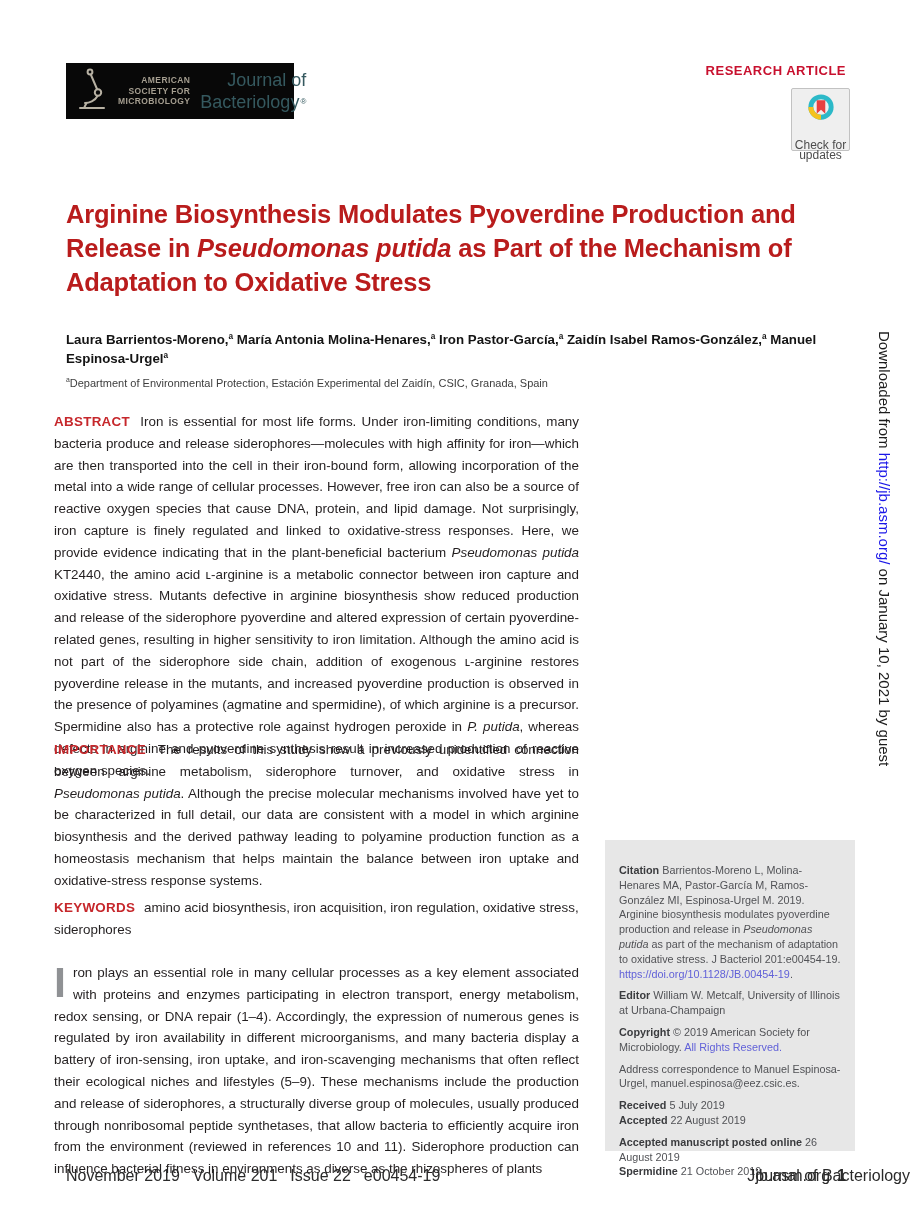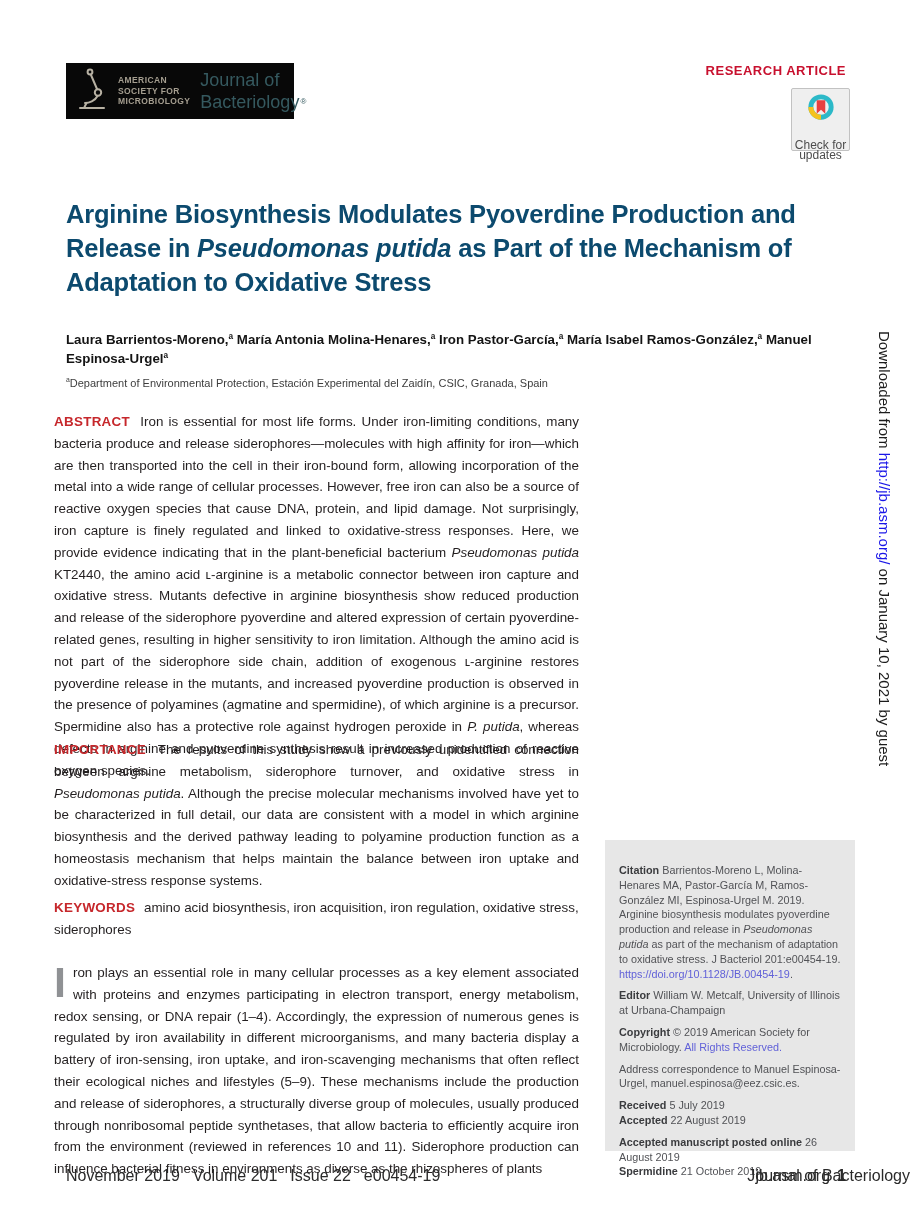--- a/index.html
+++ b/index.html
@@ -6,35 +6,35 @@
     --red:#c8102e; --label-red:#c6272b; --link:#6161d8; --link2:#1a16e8;
     --body:#231f20; --box-bg:#e7e7e7;
   }
   *{box-sizing:border-box}
   html,body{margin:0;padding:0;background:#fff}
   body{font-family:"Liberation Sans",sans-serif;}
   .page{position:relative;width:910px;height:1218px;background:#fff;overflow:hidden}
 
   
   .masthead-logo{position:absolute;left:66px;top:63px;width:228px;height:56px;background:#080808;
-    display:flex;align-items:center;padding:0 8px;}
+    display:flex;align-items:center;padding:0 8px;text-align:right;}
   .logo-society{margin-left:6px;font-size:8.5px;font-weight:700;letter-spacing:.4px;line-height:10.5px;color:#a59e90}
   .logo-journal{margin-left:10px;font-size:18px;line-height:22px;color:#35595f;font-weight:400}
   .reg{font-size:8px;vertical-align:top;margin-left:1px}
 
   .research-article{position:absolute;top:63px;right:64px;font-size:13px;font-weight:700;
     letter-spacing:.5px;color:var(--red)}
 
   .check-updates{position:absolute;left:791px;top:88px;width:59px;height:63px;background:#efefef;
     border:1px solid #c2c2c2;border-radius:2px;text-align:center;padding-top:3px;cursor:pointer}
   .cu-text{font-size:12px;line-height:10px;color:#4c4c4c;margin-top:11px}
 
   
   .title{position:absolute;left:66px;top:197px;width:786px;margin:0;font-size:25.5px;line-height:34px;
-    font-weight:700;color:#0c4a6e;letter-spacing:-.2px}
+    font-weight:700;color:#b91c1c;letter-spacing:-.2px}
   .authors{position:absolute;left:66px;top:330px;width:790px;font-size:13.3px;line-height:19px;
     font-weight:700;color:#141414}
   .affiliation{position:absolute;left:66px;top:377px;width:640px;font-size:11px;color:#3d3d3d}
 
   
   .para{position:absolute;left:54px;width:525px;margin:0;font-size:13.4px;line-height:21.8px;
     text-align:justify;color:var(--body)}
   .abstract{top:411px}
   .importance{top:739px}
   .keywords{top:897px;text-align:left}
@@ -106,21 +106,21 @@
         <path d="M12.6 8.5 H21.4 V22.5 L17 18.4 L12.6 22.5 Z" fill="#e8403f"></path>
       </svg>
     </span>
     <div class="cu-text">
       <div>Check for</div>
       <div>updates</div>
     </div>
   </div>
 
   <h1 class="title"><span>Arginine Biosynthesis Modulates Pyoverdine Production and Release in </span><span class="rt-italic">Pseudomonas putida</span><span> as Part of the Mechanism of Adaptation to Oxidative Stress</span></h1>
-  <div class="authors"><span>Laura Barrientos-Moreno,</span><span class="rt-sup">a</span><span> María Antonia Molina-Henares,</span><span class="rt-sup">a</span><span> Iron Pastor-García,</span><span class="rt-sup">a</span><span> María Isabel Ramos-González,</span><span class="rt-sup">a</span><span> Manuel Espinosa-Urgel</span><span class="rt-sup">a</span></div>
+  <div class="authors"><span>Laura Barrientos-Moreno,</span><span class="rt-sup">a</span><span> María Antonia Molina-Henares,</span><span class="rt-sup">a</span><span> Iron Pastor-García,</span><span class="rt-sup">a</span><span> Zaidín Isabel Ramos-González,</span><span class="rt-sup">a</span><span> Manuel Espinosa-Urgel</span><span class="rt-sup">a</span></div>
   <div class="affiliation"><span class="rt-sup">a</span><span>Department of Environmental Protection, Estación Experimental del Zaidín, CSIC, Granada, Spain</span></div>
 
   <p class="para abstract"><span class="rt-label">ABSTRACT</span><span> Iron is essential for most life forms. Under iron-limiting conditions, many bacteria produce and release siderophores—molecules with high affinity for iron—which are then transported into the cell in their iron-bound form, allowing incorporation of the metal into a wide range of cellular processes. However, free iron can also be a source of reactive oxygen species that cause DNA, protein, and lipid damage. Not surprisingly, iron capture is finely regulated and linked to oxidative-stress responses. Here, we provide evidence indicating that in the plant-beneficial bacterium </span><span class="rt-italic">Pseudomonas putida</span><span> KT2440, the amino acid ʟ-arginine is a metabolic connector between iron capture and oxidative stress. Mutants defective in arginine biosynthesis show reduced production and release of the siderophore pyoverdine and altered expression of certain pyoverdine-related genes, resulting in higher sensitivity to iron limitation. Although the amino acid is not part of the siderophore side chain, addition of exogenous ʟ-arginine restores pyoverdine release in the mutants, and increased pyoverdine production is observed in the presence of polyamines (agmatine and spermidine), of which arginine is a precursor. Spermidine also has a protective role against hydrogen peroxide in </span><span class="rt-italic">P. putida</span><span>, whereas defects in arginine and pyoverdine synthesis result in increased production of reactive oxygen species.</span></p>
   <p class="para importance"><span class="rt-label">IMPORTANCE</span><span> The results of this study show a previously unidentified connection between arginine metabolism, siderophore turnover, and oxidative stress in </span><span class="rt-italic">Pseudomonas putida</span><span>. Although the precise molecular mechanisms involved have yet to be characterized in full detail, our data are consistent with a model in which arginine biosynthesis and the derived pathway leading to polyamine production function as a homeostasis mechanism that helps maintain the balance between iron uptake and oxidative-stress response systems.</span></p>
   <p class="para keywords"><span class="rt-label">KEYWORDS</span><span> amino acid biosynthesis, iron acquisition, iron regulation, oxidative stress, siderophores</span></p>
   <p class="para intro"><span class="dropcap">I</span><span><span>ron plays an essential role in many cellular processes as a key element associated with proteins and enzymes participating in electron transport, energy metabolism, redox sensing, or DNA repair (1–4). Accordingly, the expression of numerous genes is regulated by iron availability in different microorganisms, and many bacteria display a battery of iron-sensing, iron uptake, and iron-scavenging mechanisms that often reflect their ecological niches and lifestyles (5–9). These mechanisms include the production and release of siderophores, a structurally diverse group of molecules, usually produced through nonribosomal peptide synthetases, that allow bacteria to efficiently acquire iron from the environment (reviewed in references 10 and 11). Siderophore production can influence bacterial fitness in environments as diverse as the rhizospheres of plants</span></span></p>
 
   <aside class="sidebox">
     <p><span class="rt-bold">Citation</span><span> Barrientos-Moreno L, Molina-Henares MA, Pastor-García M, Ramos-González MI, Espinosa-Urgel M. 2019. Arginine biosynthesis modulates pyoverdine production and release in </span><span class="rt-italic">Pseudomonas putida</span><span> as part of the mechanism of adaptation to oxidative stress. J Bacteriol 201:e00454-19. </span><span class="rt-link">https://doi.org/10.1128/JB.00454-19</span><span>.</span></p>
     <p><span class="rt-bold">Editor</span><span> William W. Metcalf, University of Illinois at Urbana-Champaign</span></p>

